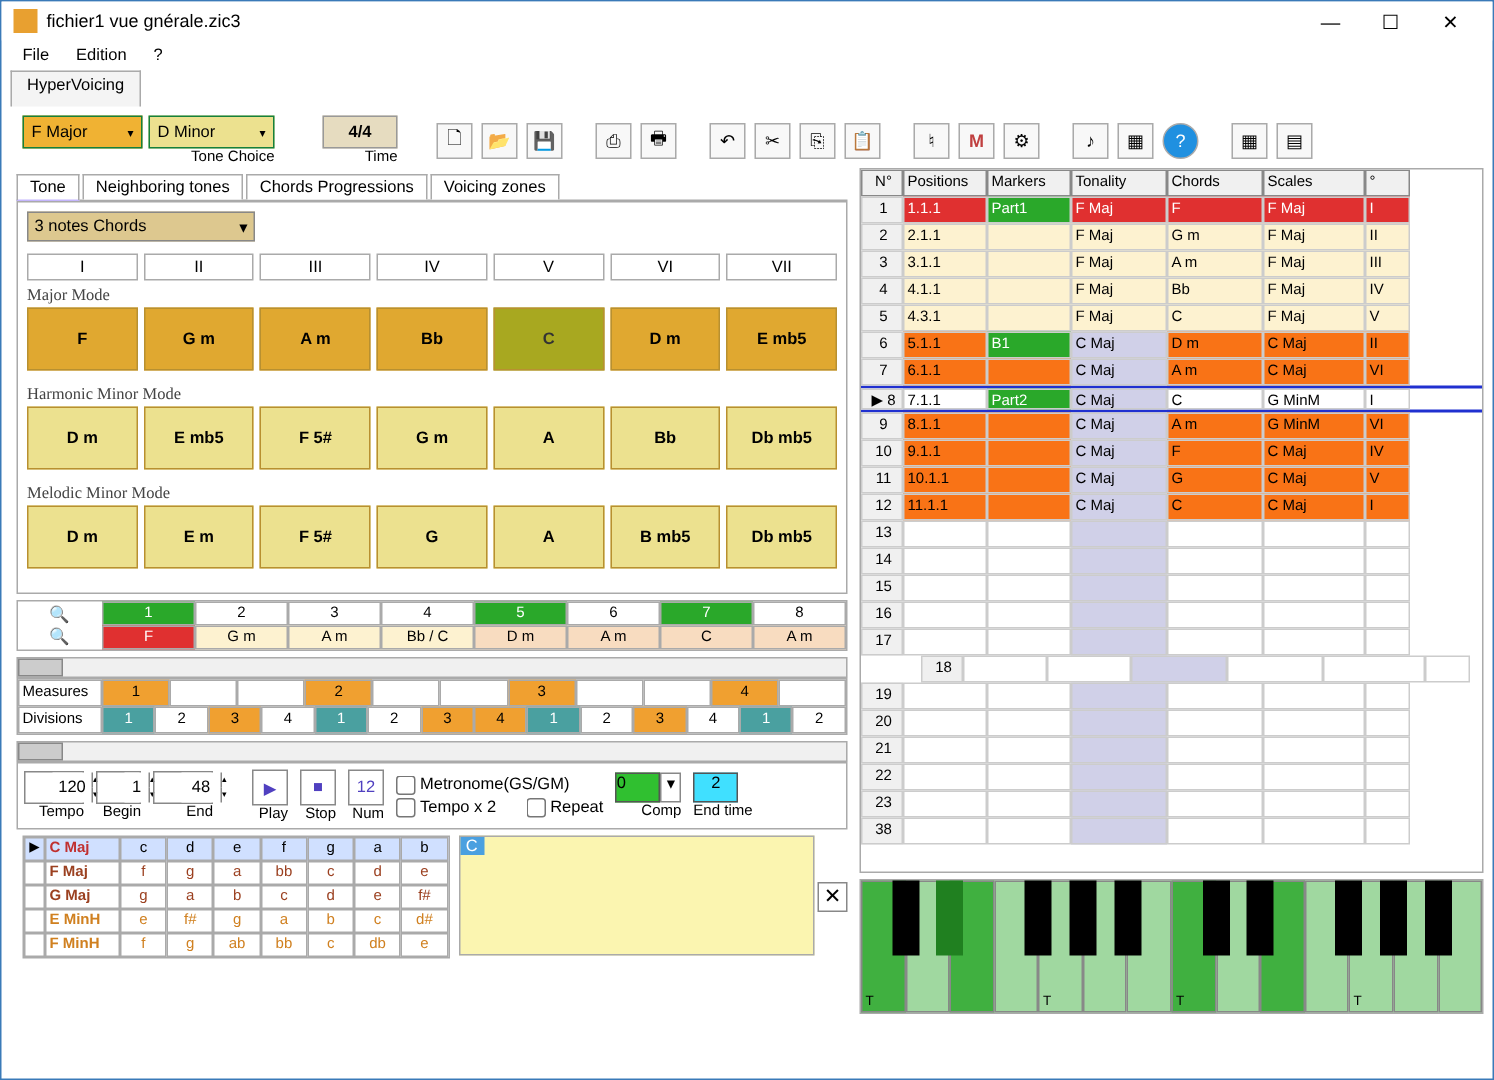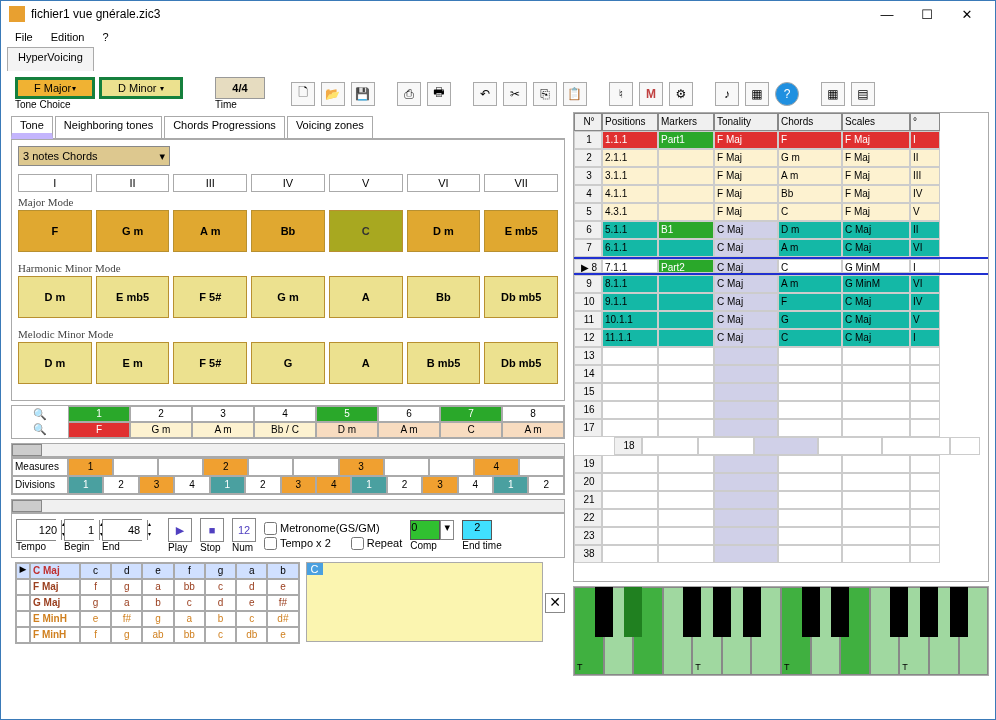--- a/index.html
+++ b/index.html
@@ -9,30 +9,30 @@
 .titlebar .title { flex: 1; font-size: 12px; }
 .titlebar .wbtn { width: 40px; text-align: center; font-size: 13px; cursor: pointer; }
 .menubar { height: 20px; display: flex; gap: 18px; padding: 0 14px; align-items: center; }
 .menubar span { cursor: pointer; }
 .maintabs { height: 24px; display: flex; padding-left: 6px; }
 .maintab { border: 1px solid #aaa; border-bottom: none; padding: 3px 10px; background: #f4f4f4; }
 .content { display: flex; gap: 4px; padding: 0 6px; }
 .left { width: 562px; }
 .right { flex: 1; }
 .toolbar { display: flex; align-items: center; gap: 6px; padding: 6px 14px 2px; }
-.combo { height: 22px; border: 3px solid #15803d; display: flex; align-items: center; padding: 0 16px; }
+.combo { height: 22px; border: 1px solid #15803d; display: flex; align-items: center; padding: 0 5px; }
 .combo.orange { background: #f0b233; }
 .combo.yellow { background: #ece18f; }
 .combo .arrow { margin-left: auto; font-size: 8px; }
 .tbtn { width: 24px; height: 24px; border: 1px solid #aaa; background: #f8f8f8; display: inline-flex; align-items: center; justify-content: center; font-size: 12px; cursor: pointer; }
 .timebox { width: 50px; height: 22px; background: #e6dcc0; border: 1px solid #999; text-align: center; line-height: 20px; font-weight: bold; }
-.sublabel { font-size: 10px; text-align: left; }
+.sublabel { font-size: 10px; text-align: right; }
 .subtabs { display: flex; border-bottom: 1px solid #aaa; margin: 4px 4px 0; }
 .subtab { border: 1px solid #aaa; border-bottom: none; padding: 2px 8px; margin-right: 2px; background: #fff; cursor: pointer; }
-.subtab.active { font-weight: normal; background: #fff; border-bottom: 6px solid #c4b5fd; margin-bottom: -1px; }
+.subtab.active { font-weight: normal; background: #fff; border-bottom: 1px solid #c4b5fd; margin-bottom: -1px; }
 .panel { border: 1px solid #aaa; margin: 0 4px 4px; padding: 6px; }
 .chord-combo { width: 152px; height: 20px; border: 1px solid #888; background: #ddc88f; display: flex; padding: 0 4px; align-items: center; }
 .roman-row { display: flex; gap: 4px; margin: 8px 0 2px; }
 .roman-row .rc { flex: 1; border: 1px solid #aaa; text-align: center; padding: 2px 0; }
 .mode-label { font-family: Georgia, serif; font-size: 11px; color: #444; margin: 4px 0 2px; }
 .chord-row { display: flex; gap: 4px; margin-bottom: 10px; }
 .chord-row .cc { flex: 1; border: 1px solid #b89030; text-align: center; padding: 14px 0; font-weight: bold; }
 .cc.gold { background: #e0a830; }
 .cc.olive { background: #a8a820; color: #333; }
 .cc.pale { background: #ece18f; }
@@ -78,21 +78,21 @@
 .c-no { width: 28px; text-align: center; }
 .c-pos { width: 56px; }
 .c-mark { width: 56px; }
 .c-ton { width: 64px; }
 .c-ch { width: 64px; }
 .c-sc { width: 68px; }
 .c-deg { width: 30px; }
 .r-red .dc { background: #e03030; color: #fff; }
 .r-red .c-no { background: #f0f0f0; color: #000; }
 .r-cream .dc { background: #fdf2d0; }
-.r-peach .dc { background: #14b8a6; }
+.r-peach .dc { background: #f97316; }
 .r-blue { border-top: 2px solid #2030d0; border-bottom: 2px solid #2030d0; }
 .mk-green { background: #2aa82a !important; color: #fff; }
 .c-ton.lav { background: #d0d0e8 !important; }
 .piano { border: 1px solid #aaa; height: 90px; margin-top: 4px; position: relative; background: linear-gradient(#eee,#ddd); display: flex; }
 .wkey { flex: 1; border: 1px solid #888; background: #a0d8a0; position: relative; }
 .wkey.lit { background: #40b040; }
 .bkey { position: absolute; top: 0; width: 18px; height: 50px; background: #000; z-index: 2; }
 .bkey.lit { background: #208020; }
 .bottom-bit { display: flex; margin: 0 4px; gap: 2px; }
 .yellow-area { flex: 1; height: 80px; background: #fbf5b0; border: 1px solid #aaa; position: relative; }

